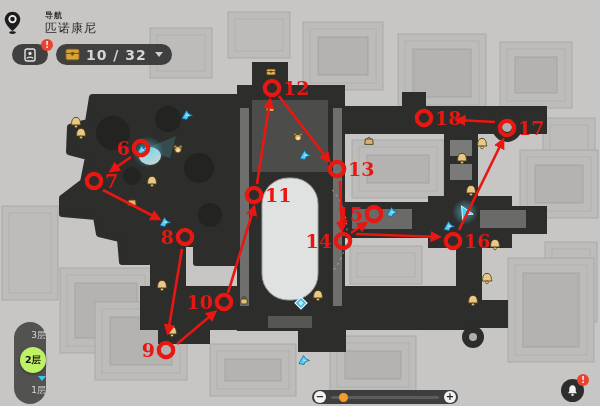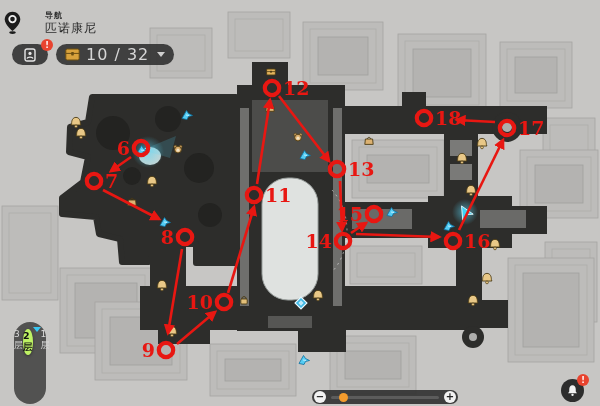--- a/index.html
+++ b/index.html
@@ -11,30 +11,30 @@
   .header{position:absolute;left:4px;top:11px;display:flex;gap:24px;align-items:flex-start;z-index:5;}
   .header .txt{display:flex;flex-direction:column;line-height:1.2;}
   .nav-label{font-size:8px;font-weight:bold;color:#2b2b2b;letter-spacing:1px;}
   .loc-name{font-size:12px;color:#2b2b2b;letter-spacing:1px;text-align:right;}
 
   
   .toolbar{position:absolute;left:12px;top:44px;display:flex;gap:8px;align-items:center;z-index:5;}
   .pill{background:rgba(52,52,52,.92);border-radius:12px;height:21px;display:flex;align-items:center;}
   .gallery-btn{width:36px;justify-content:center;position:relative;}
   .counter-pill{padding:0 9px;gap:6px;position:relative;}
-  .counter-text{font-size:16px;color:#d6d6d6;letter-spacing:1px;font-weight:400;}
+  .counter-text{font-size:14px;color:#d6d6d6;letter-spacing:1px;font-weight:700;}
   .caret{width:0;height:0;border-left:4px solid transparent;border-right:4px solid transparent;
          border-top:5px solid #cfcfcf;margin-left:2px;}
   .badge{position:absolute;top:-5px;right:-5px;width:12px;height:12px;border-radius:50%;
          background:#e8432f;color:#fff;font-size:8px;font-weight:bold;display:flex;
          align-items:center;justify-content:center;}
 
   
   .floors{position:absolute;left:14px;top:322px;width:32px;height:82px;border-radius:17px;
-          background:rgba(52,52,52,.8);display:flex;align-items:flex-start;
+          background:rgba(52,52,52,.8);display:flex;flex-direction:column;align-items:flex-end;
           justify-content:space-between;padding:7px 0;box-sizing:border-box;z-index:5;}
   .floor-label{font-size:9px;color:#d8d8d8;cursor:pointer;}
   .floor-current{width:26px;height:26px;border-radius:50%;background:#bef264;color:#111;
           font-size:9.5px;font-weight:bold;display:flex;align-items:center;justify-content:center;
           box-shadow:0 1px 3px rgba(0,0,0,.4);}
   .floor-ind{width:0;height:0;border-left:4px solid transparent;border-right:4px solid transparent;
           border-top:5px solid #38c8f4;margin:-2px 0;}
 
   
   .zoomer{position:absolute;left:312px;top:390px;width:146px;height:14px;border-radius:7px;

